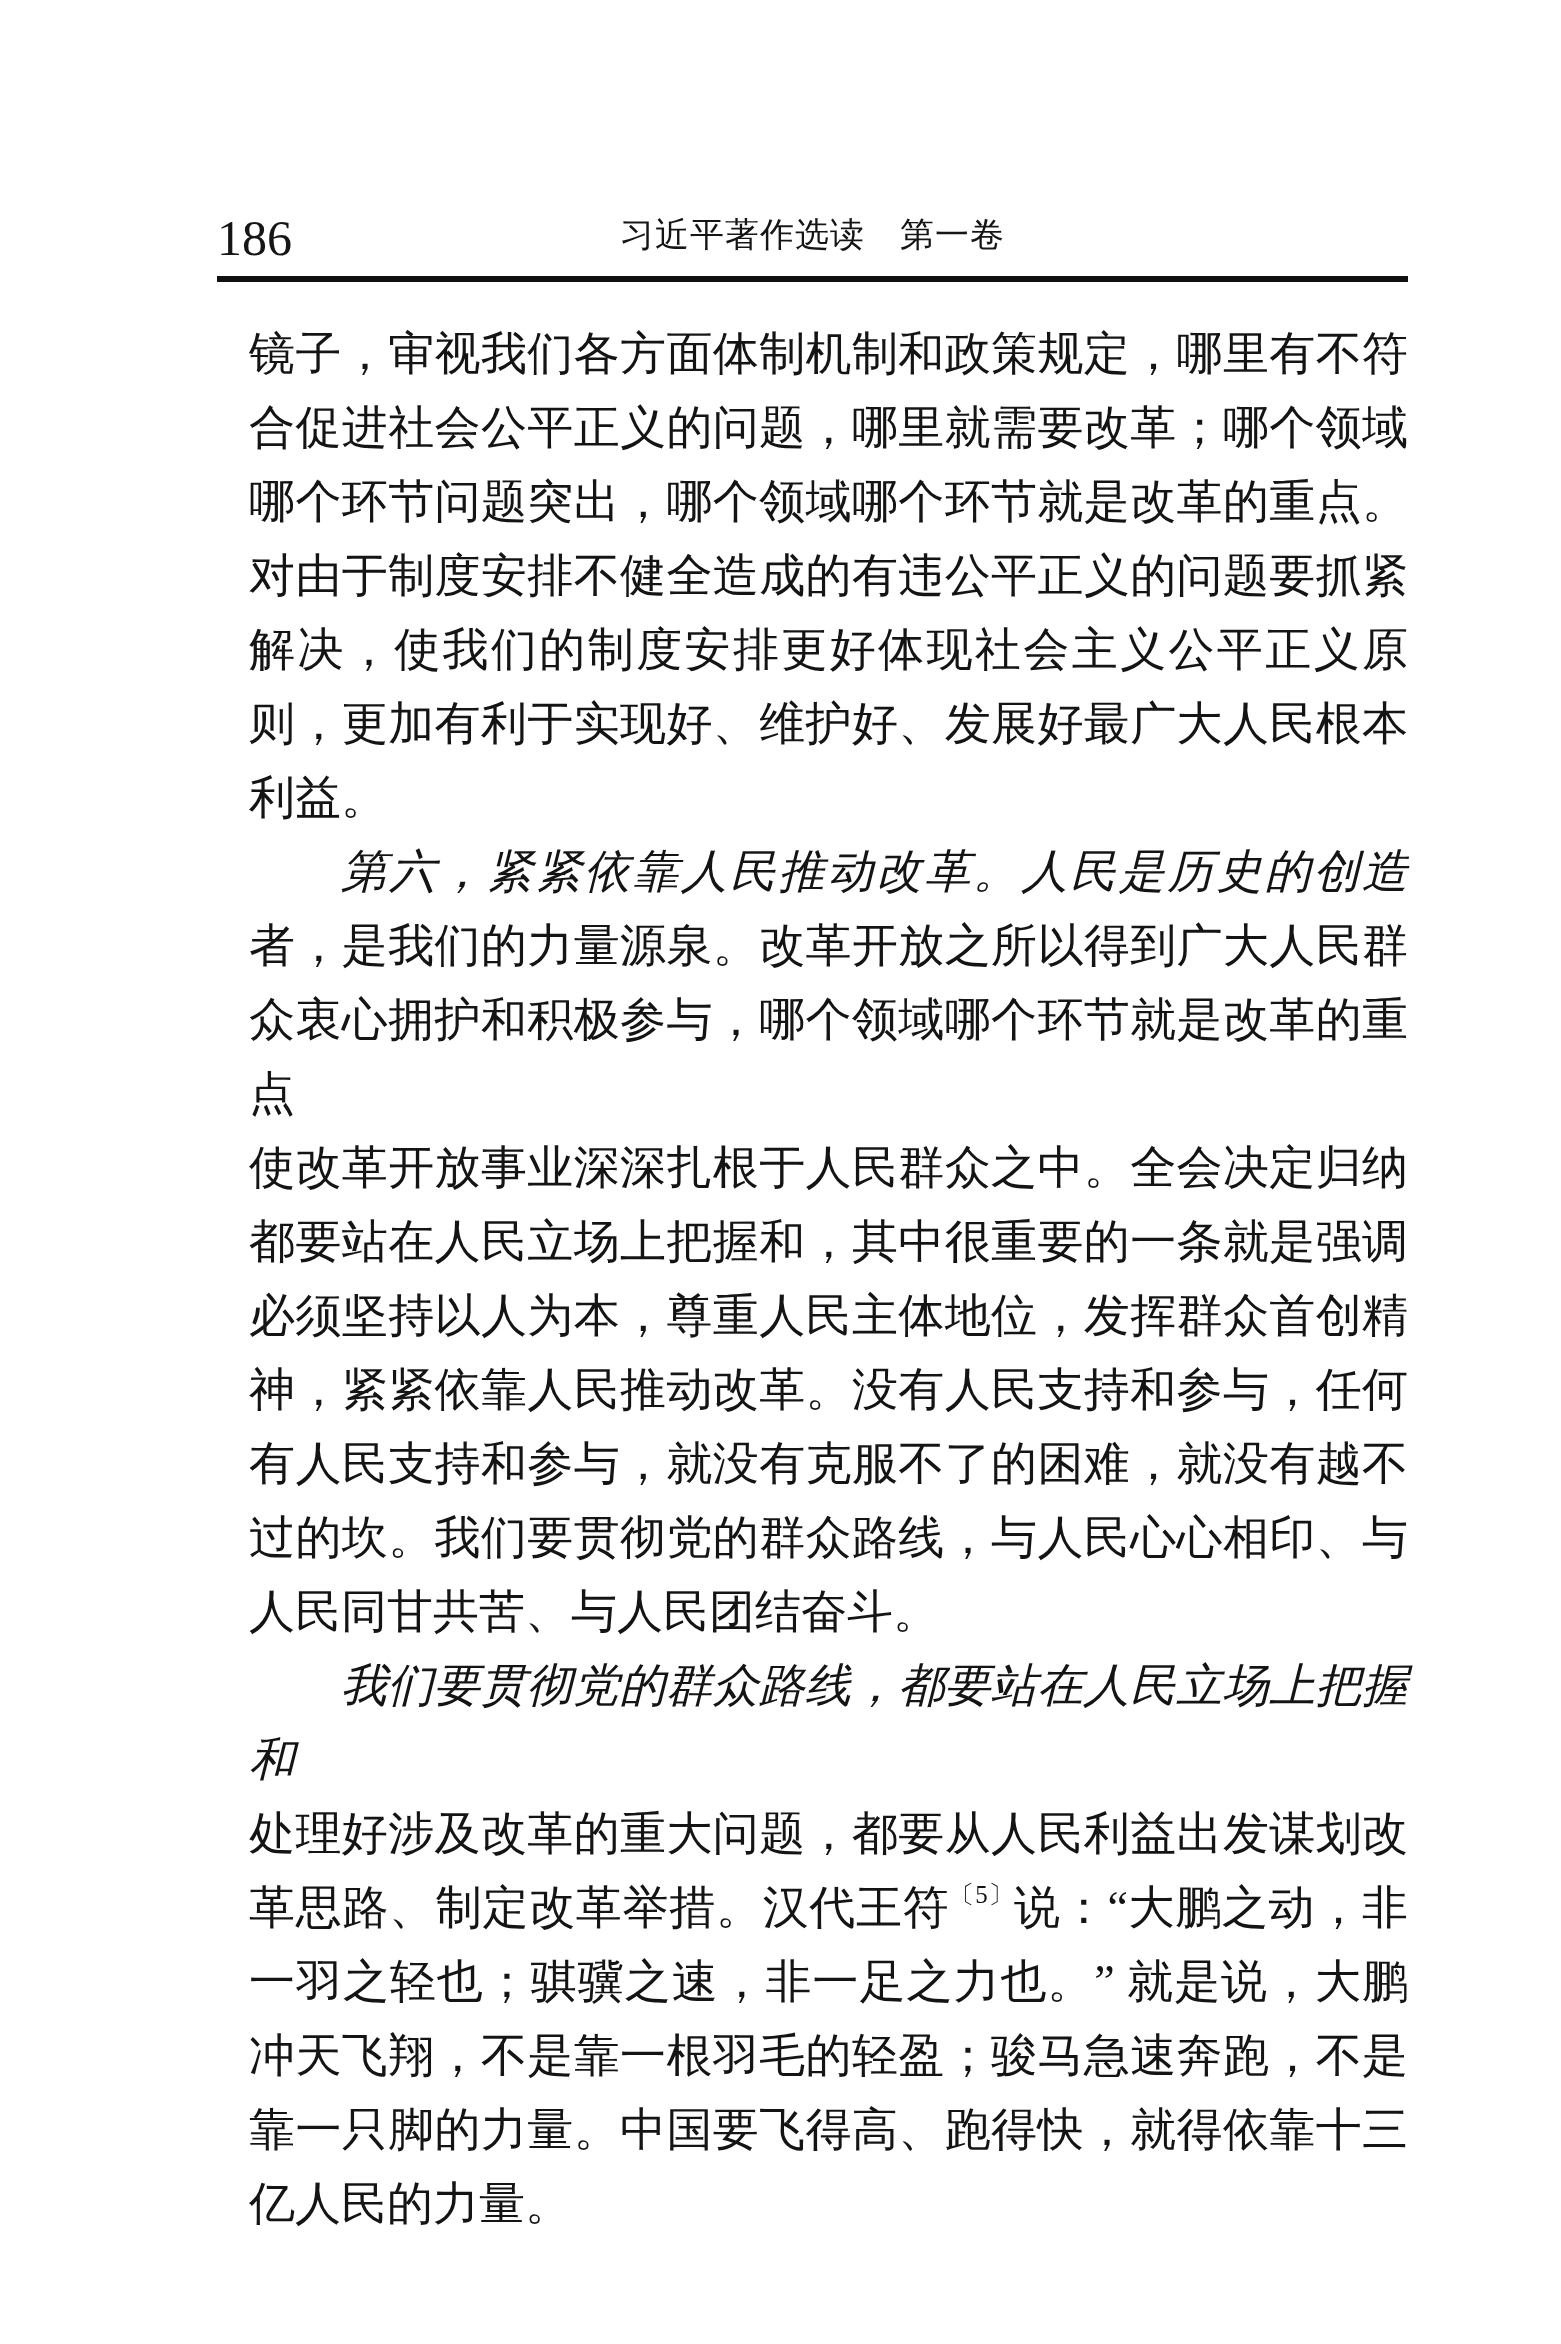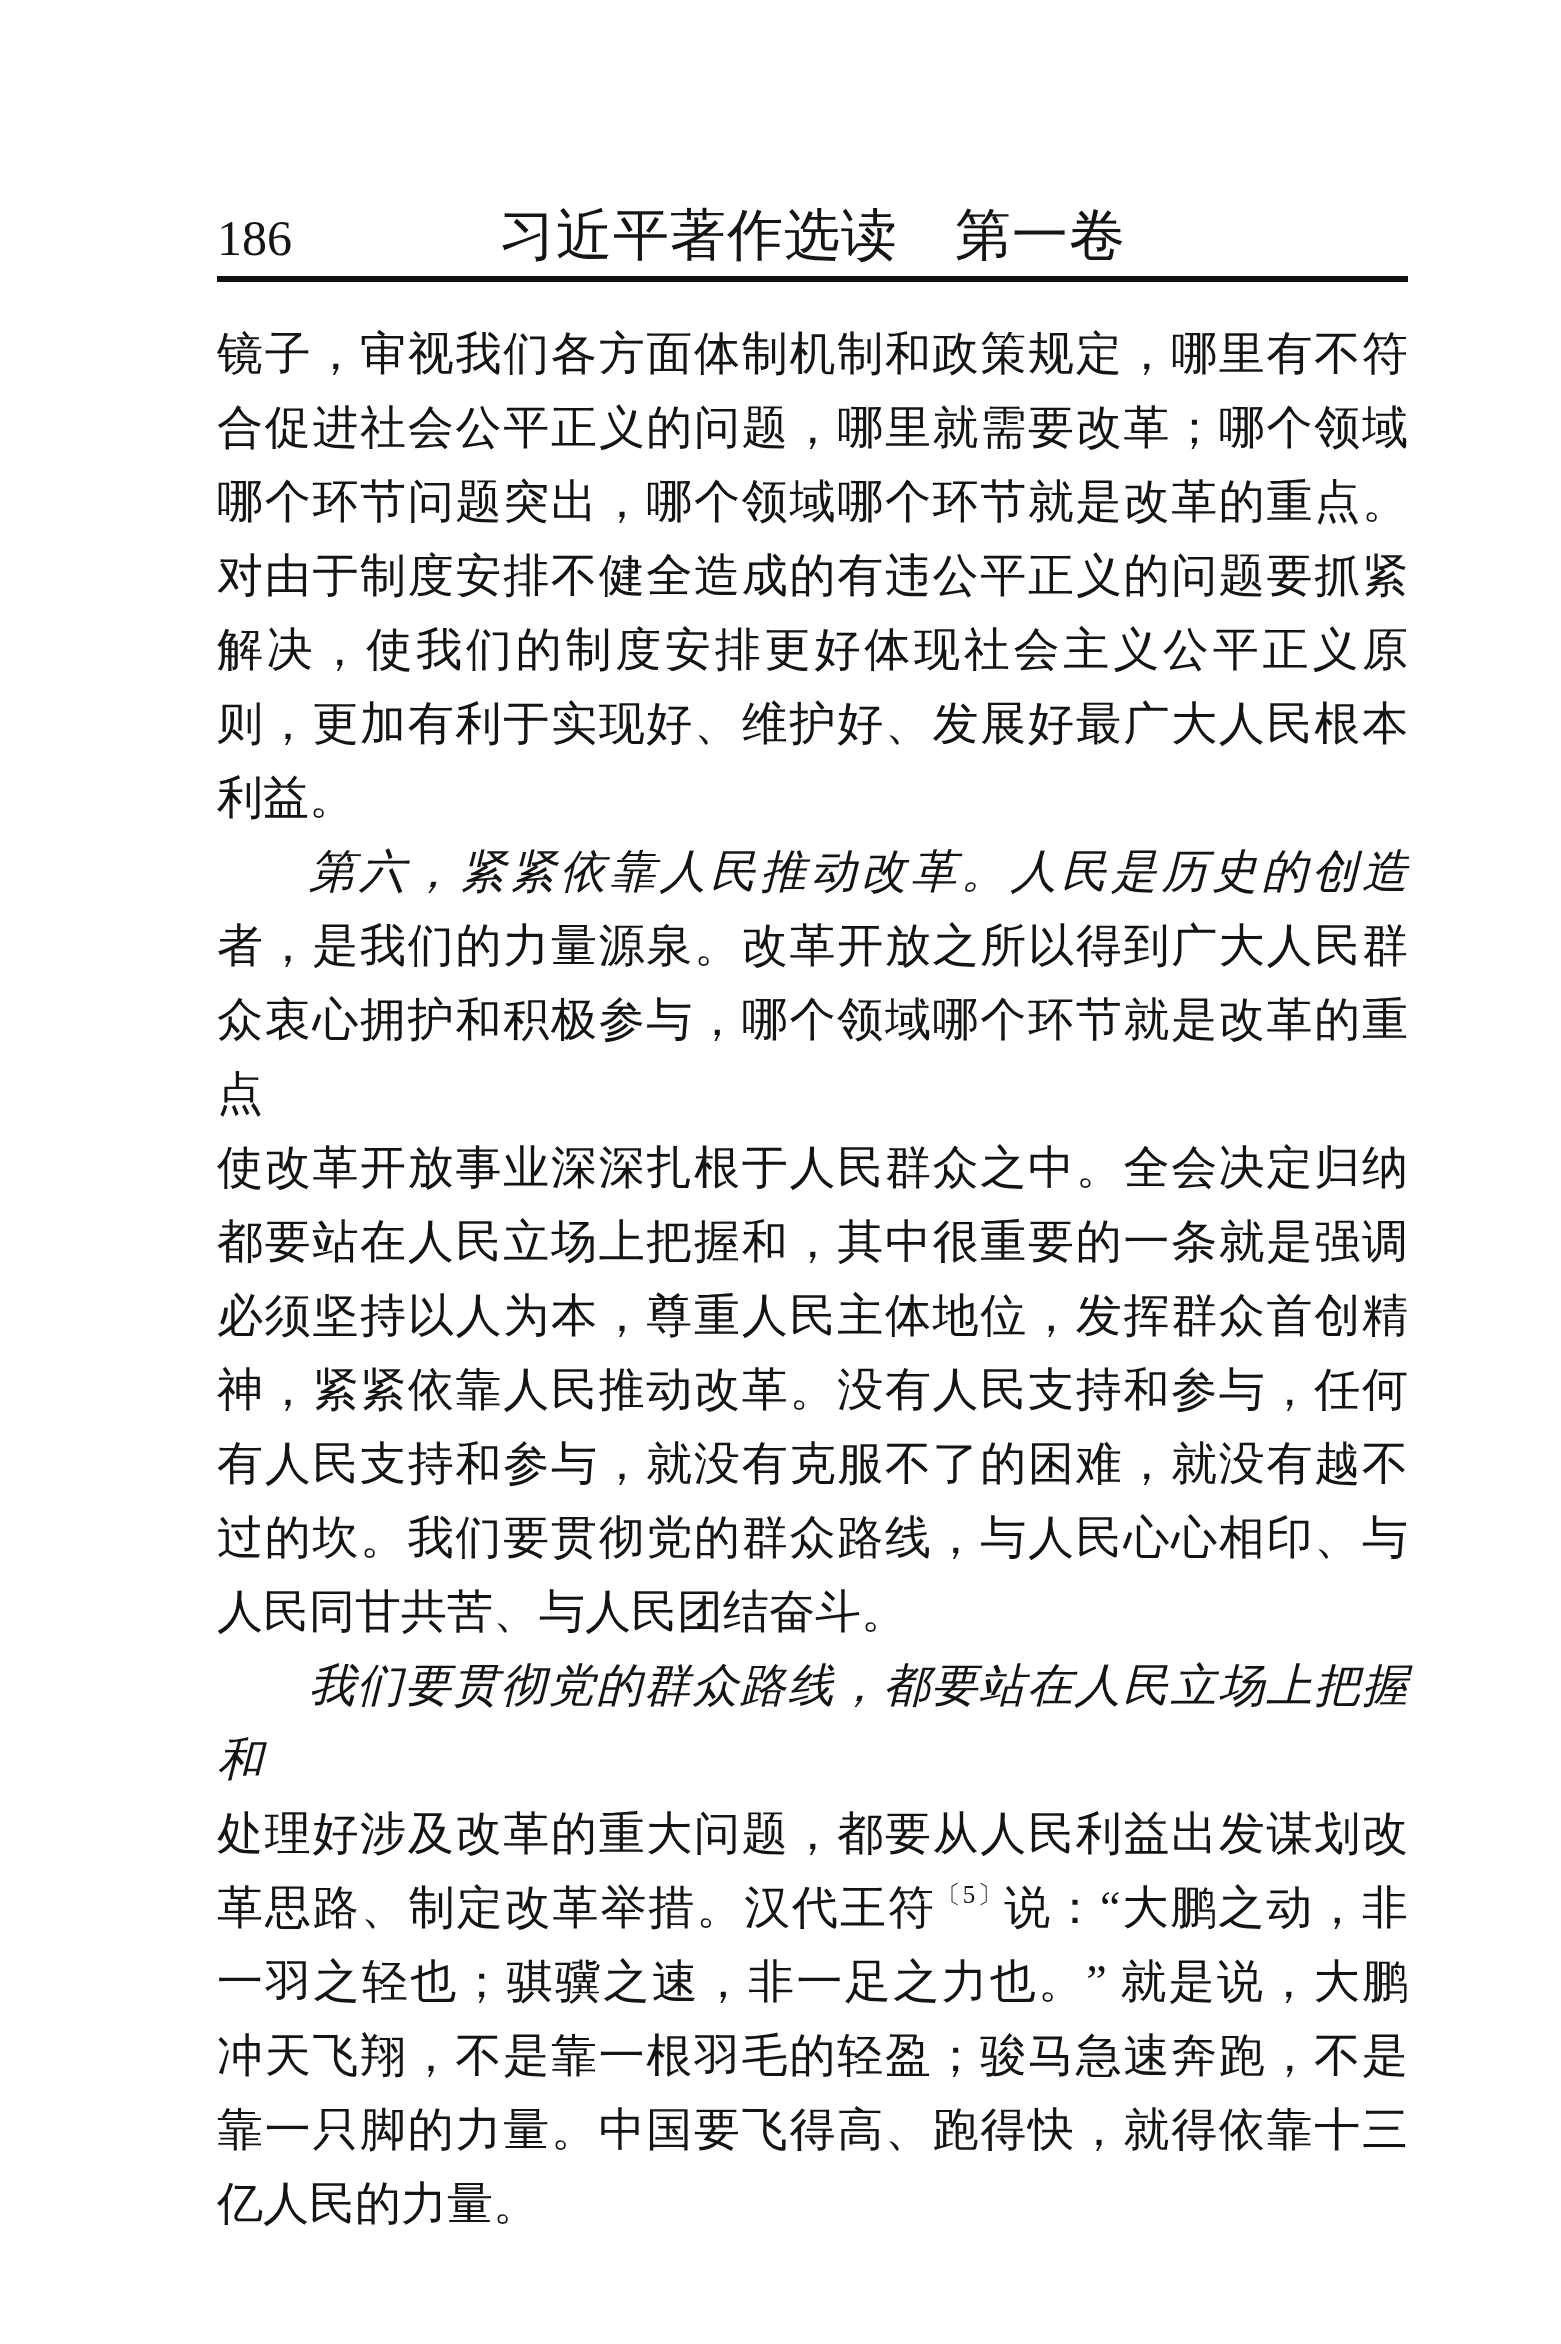--- a/index.html
+++ b/index.html
@@ -26,21 +26,21 @@
   .page-number {
     position: absolute;
     left: 0;
     top: 5.7px;
     font-size: 50px;
     line-height: 42px;
   }
   .running-title {
     display: block;
     text-align: center;
-    font-size: 56px;
+    font-size: 34px;
     line-height: 48px;
     letter-spacing: 1px;
     white-space: nowrap;
   }
   .header-rule {
     position: absolute;
     left: 217px;
     top: 276px;
     width: 1191px;
     height: 5.7px;
@@ -51,20 +51,21 @@
     left: 217px;
     top: 317px;
     width: 1191px;
   }
   .line {
     font-size: 46px;
     line-height: 74px;
     text-align: justify;
     text-align-last: justify;
     color: #141414;
+    margin-left: 32px;
   }
   .line.indent {
     text-indent: 2em;
     font-style: italic;
   }
   .line.para-end {
     text-align-last: left;
     font-family: Liberation Serif, serif;
   }
   .fn-sup {

